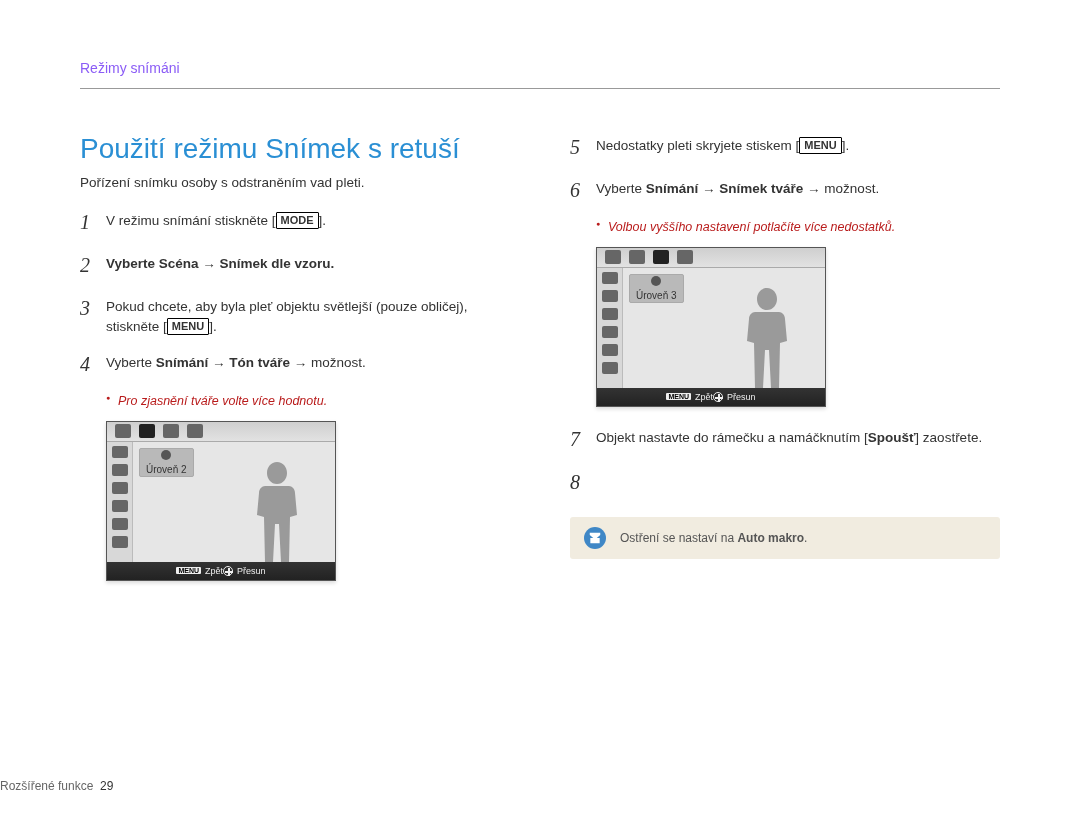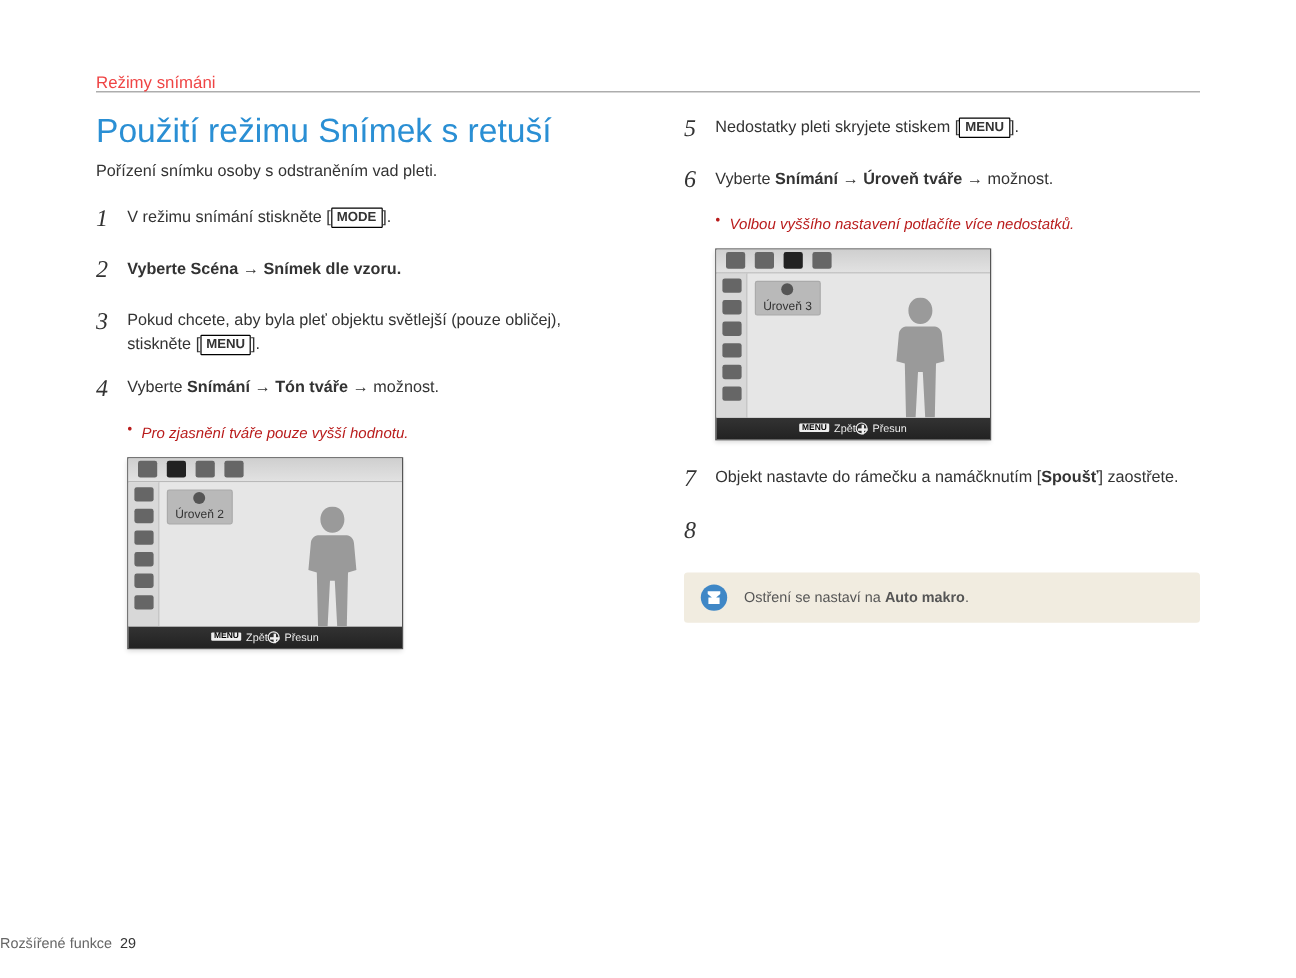--- a/index.html
+++ b/index.html
@@ -9,24 +9,24 @@
     background: #fff;
     font-family: Arial, Helvetica, sans-serif;
     color: #333;
     position: relative;
   }
   .page {
     padding: 60px 80px 0 80px;
   }
   .header-line {
     font-size: 14px;
-    color: #ef4444;
+    color: #8b5cf6;
     border-bottom: 1px solid #999;
-    padding-bottom: 0;
-    margin-bottom: 16px;
+    padding-bottom: 12px;
+    margin-bottom: 44px;
   }
   .columns {
     display: flex;
     gap: 60px;
   }
   .col {
     flex: 1;
     min-width: 0;
   }
   h1.section-title {
@@ -242,21 +242,21 @@
           </span>
         </li>
         <li>
           <span class="num">4</span>
           <span class="text">
             <span>Vyberte </span><span class="bold">Snímání</span><span> → </span><span class="bold">Tón tváře</span><span> → možnost.</span>
           </span>
         </li>
       </ol>
       <ul class="bullet">
-        <li>Pro zjasnění tváře pouze vyšší hodnotu.</li>
+        <li>Pro zjasnění tváře volte více hodnotu.</li>
       </ul>
 
       <div class="lcd">
         <div class="top-bar">
           <span class="ticon"></span>
           <span class="ticon active"></span>
           <span class="ticon"></span>
           <span class="ticon"></span>
         </div>
         <div class="body">
@@ -297,21 +297,21 @@
       <ol class="steps">
         <li>
           <span class="num">5</span>
           <span class="text">
             <span>Nedostatky pleti skryjete stiskem [</span><span class="key">MENU</span><span>].</span>
           </span>
         </li>
         <li>
           <span class="num">6</span>
           <span class="text">
-            <span>Vyberte </span><span class="bold">Snímání</span><span> → </span><span class="bold">Úroveň tváře</span><span> → možnost.</span>
+            <span>Vyberte </span><span class="bold">Snímání</span><span> → </span><span class="bold">Snímek tváře</span><span> → možnost.</span>
           </span>
         </li>
       </ol>
       <ul class="bullet">
         <li>Volbou vyššího nastavení potlačíte více nedostatků.</li>
       </ul>
 
       <div class="lcd">
         <div class="top-bar">
           <span class="ticon"></span>

